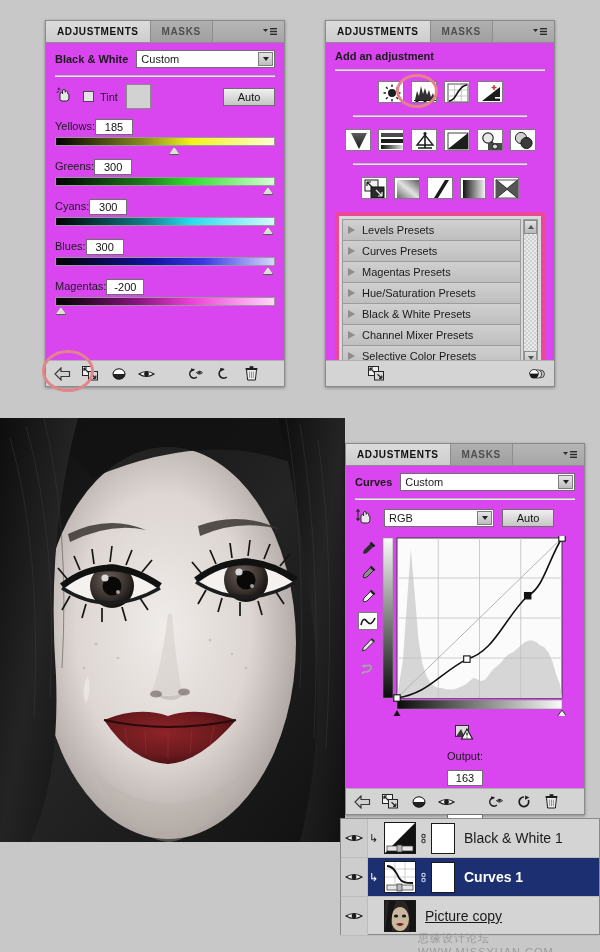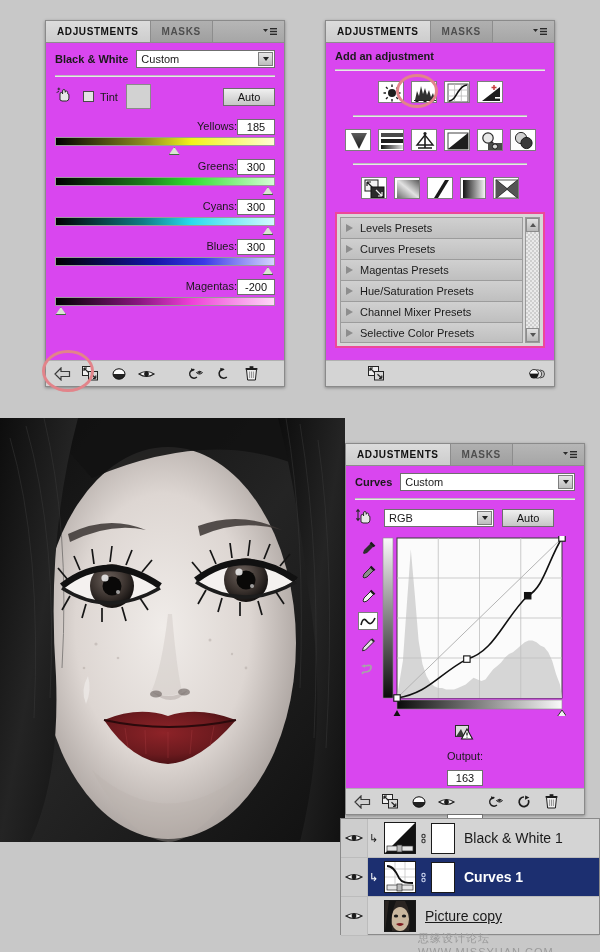--- a/index.html
+++ b/index.html
@@ -41,21 +41,21 @@
      display:flex; align-items:center; justify-content:center; }
   .arrdown { width:0;height:0;border-left:3px solid transparent;
              border-right:3px solid transparent;border-top:4px solid #222; }
 
   .btn { height:18px; min-width:52px; background:linear-gradient(#f0f0f0,#c6c6c6);
          border:1px solid #6d6d6d; font-size:11px; display:flex;
          align-items:center; justify-content:center; color:#111; }
 
   
   .sl-label { font-size:11px; margin-bottom:2px; }
-  .sl-row { display:flex; justify-content:flex-end; align-items:center; }
+  .sl-row { display:flex; justify-content:flex-start; align-items:center; }
   .numbox { width:38px; height:16px; background:#fff; border:1px solid #6f6f6f;
             font-size:11px; display:flex; align-items:center;
             justify-content:center; color:#111; }
   .numbox.wide { width:36px; }
   .track { height:9px; border:1px solid #9a9a9a; margin-top:2px; position:relative; }
   .thumb { position:absolute; top:9px; width:11px; height:8px;
            background:#d9e4d2; border:1px solid #3f6b3f; margin-left:-5px;
            clip-path:polygon(50% 0,100% 100%,0 100%); }
   .slider-wrap { position:relative; margin-bottom:13px; }
 
@@ -72,21 +72,21 @@
              padding:0 8px; gap:11px; background:#d4d4d4; }
   .ficon { width:17px; height:16px; display:flex; align-items:center;
            justify-content:center; }
 
   
   .icogrid { display:flex; gap:7px; justify-content:center; padding:3px 0; }
   .adjico { width:26px; height:22px; border:1px solid #7d7d7d; background:#fff;
             position:relative; overflow:hidden; }
 
   
-  .presetbox { border:2px solid #ec4899; background:#d8d8d8; padding:3px;
+  .presetbox { border:4px solid #ec4899; background:#d8d8d8; padding:3px;
                display:flex; }
   .presetlist { flex:1; }
   .prow { height:21px; background:linear-gradient(#d0d0d0,#bfbfbf);
           border:1px solid #9c9c9c; border-bottom:none; display:flex;
           align-items:center; padding-left:5px; gap:7px; font-size:11px; }
   .prow:last-child { border-bottom:1px solid #9c9c9c; }
   .tri { width:0;height:0;border-top:4px solid transparent;
          border-bottom:4px solid transparent;border-left:7px solid #8d8d8d; }
   .sbar { width:15px; margin-left:2px; display:flex; flex-direction:column;
           border:1px solid #9a9a9a; background:
@@ -452,20 +452,24 @@
             <span class="tri"></span>
             <span>Curves Presets</span>
           </div>
           <div class="prow">
             <span class="tri"></span>
             <span>Magentas Presets</span>
           </div>
           <div class="prow">
             <span class="tri"></span>
             <span>Hue/Saturation Presets</span>
+          </div>
+          <div class="prow">
+            <span class="tri"></span>
+            <span>Black &amp; White Presets</span>
           </div>
           <div class="prow">
             <span class="tri"></span>
             <span>Channel Mixer Presets</span>
           </div>
           <div class="prow">
             <span class="tri"></span>
             <span>Selective Color Presets</span>
           </div>
         </div>

